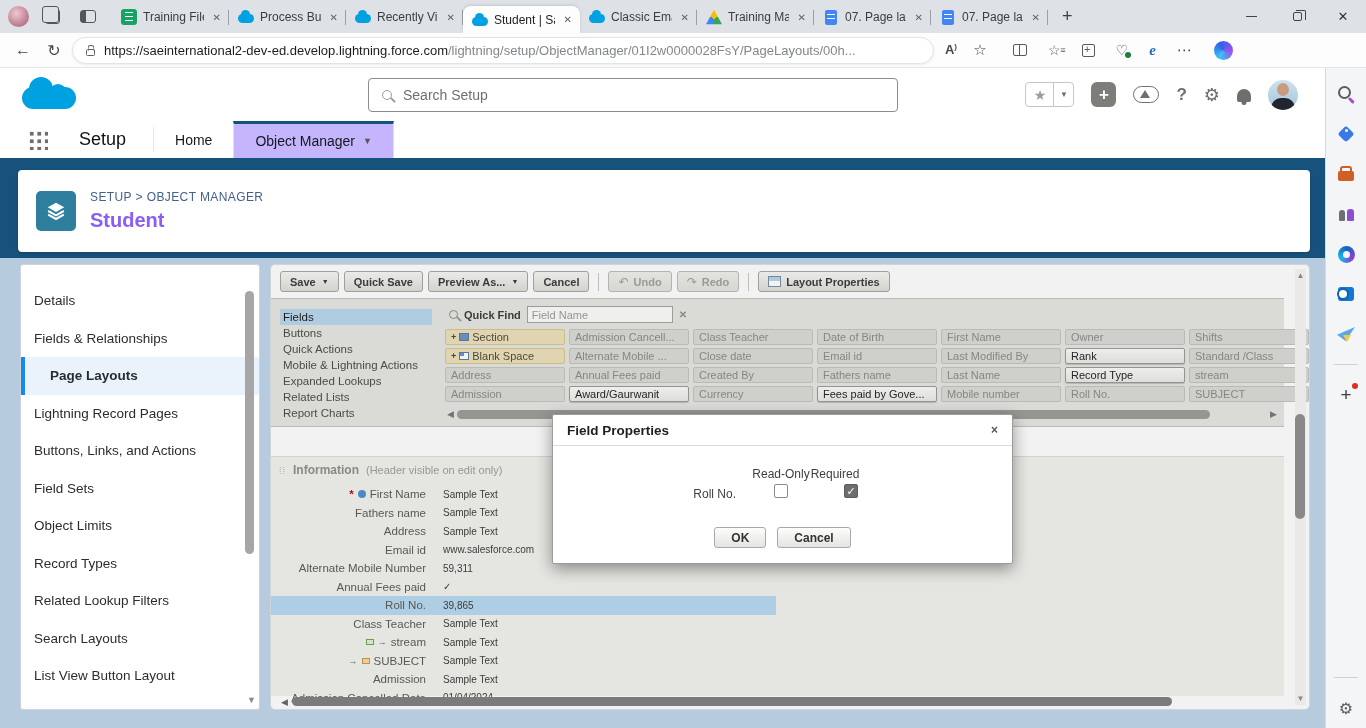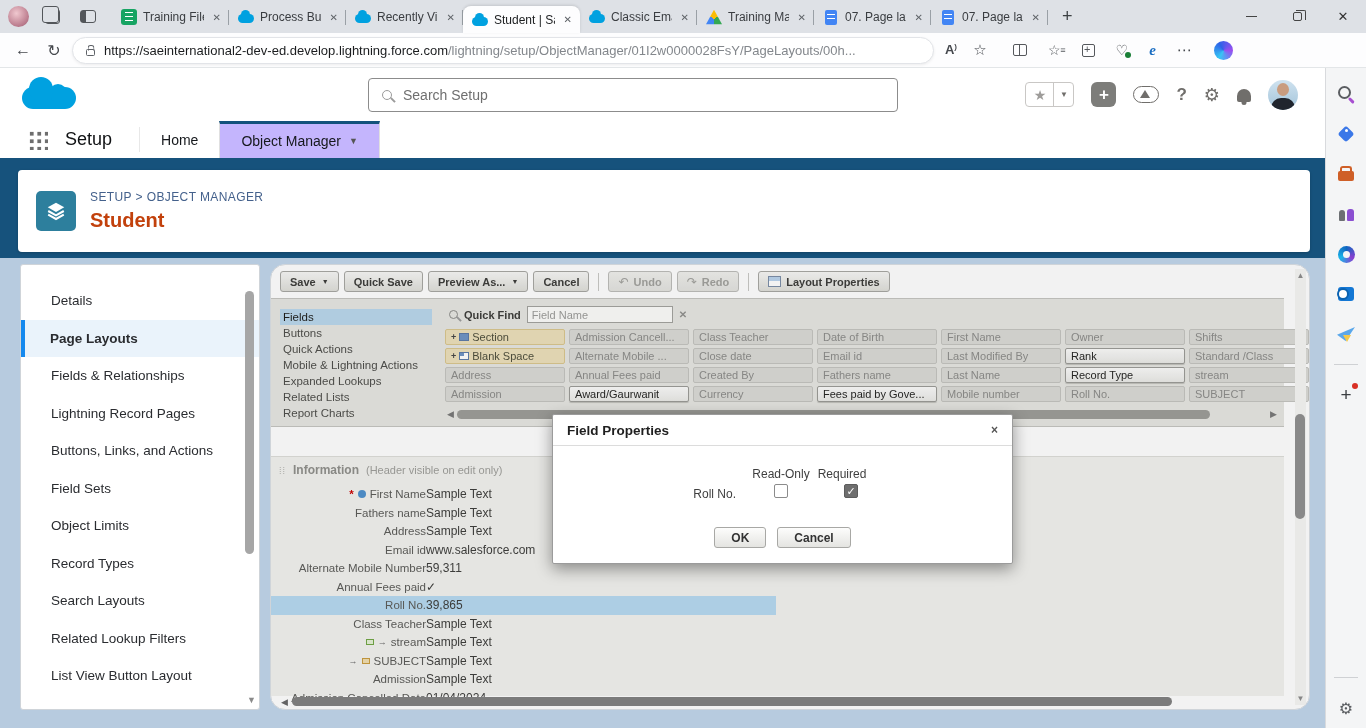--- a/index.html
+++ b/index.html
@@ -106,44 +106,44 @@
 .hgear{font-size:18px;color:#706e6b}
 .bell{width:14px;height:13px;background:#706e6b;border-radius:7px 7px 2px 2px;position:relative;margin-top:2px}
 .bell::after{content:"";position:absolute;left:50%;bottom:-3px;transform:translateX(-50%);width:5px;height:3px;background:#706e6b;border-radius:0 0 3px 3px}
 .havatar{width:30px;height:30px;border-radius:50%;background:linear-gradient(#cfe2ef,#a3c4da);position:relative;overflow:hidden}
 .havatar::before{content:"";position:absolute;width:12px;height:13px;border-radius:50%;background:#c99c7f;left:9px;top:3px}
 .havatar::after{content:"";position:absolute;width:24px;height:13px;border-radius:10px 10px 0 0;background:#20252e;left:3px;bottom:-1px}
 
 
 #setup-nav{height:37px;display:flex;align-items:stretch;background:#fff;position:relative}
 .waffle{width:21px;height:21px;align-self:center;margin-left:27px;background-image:radial-gradient(circle,#6e6e6e 2px,transparent 2.3px);background-size:7.5px 7.5px;background-position:1px 1px}
-.setup-label{font-size:18px;color:#0f1113;align-self:center;margin-left:17px}
+.setup-label{font-size:18px;color:#0f1113;align-self:center;margin-left:31px}
 .sn-sep{width:1px;background:#e8e8e8;margin:6px 0 6px 27px}
 #sn-tabs{display:flex;margin-left:0}
 .sntab{display:flex;align-items:center;gap:8px;padding:0 21px;font-size:14px;color:#15181c;position:relative}
 .sntab.active{border-left:1px solid #e0e0e0;border-right:1px solid #e0e0e0;border-top:3px solid #13527c;background:#c4b5fd}
 .chev{font-size:9px;color:#555}
 
 
 #page-area{position:absolute;top:90px;left:0;right:0;bottom:0;background:linear-gradient(#16527c 0,#16527c 100px,#b7cbdf 100px)}
 #crumb-card{position:absolute;left:18px;top:12px;width:1292px;height:82px;background:#fff;border-radius:4px;box-shadow:0 1px 3px rgba(0,0,0,.2);display:flex;align-items:center;padding-left:18px;gap:14px}
 .crumb-icon{width:40px;height:40px;border-radius:5px;background:#2d7f9d;display:flex;align-items:center;justify-content:center}
 .crumb-path{font-size:12px;color:#44618c;letter-spacing:.4px;margin-bottom:5px}
-.crumb-title{font-size:20px;font-weight:bold;color:#c2410c}
+.crumb-title{font-size:20px;font-weight:bold;color:#8b5cf6}
 
 
 #sidebar{position:absolute;left:20px;top:106px;width:240px;height:446px;background:#fff;border:1px solid #cfd4d9;border-radius:3px;overflow:hidden}
 #side-list{padding-top:17px}
-.side-item{height:37.5px;display:flex;align-items:center;padding-left:30px;font-size:13.5px;color:#2a2c30;white-space:nowrap}
+.side-item{height:37.5px;display:flex;align-items:center;padding-left:13px;font-size:13.5px;color:#2a2c30;white-space:nowrap}
 .side-item.active{background:#eaf3fb;border-left:4px solid #1589ee;padding-left:25px;font-weight:bold}
 .sb-scroll{position:absolute;right:5px;top:26px;width:9px;height:263px;background:#a6a6a6;border-radius:5px}
 .sb-down{position:absolute;right:3px;bottom:4px;font-size:9px;color:#8a8a8a}
 
 
-#main-panel{position:absolute;left:270px;top:106px;width:1040px;height:446px;background:#fff;border:1px solid #cfd4d9;border-radius:15px;overflow:hidden}
+#main-panel{position:absolute;left:270px;top:106px;width:1040px;height:446px;background:#fff;border:1px solid #cfd4d9;border-radius:5px;overflow:hidden}
 .dim{position:absolute;inset:0;background:rgba(70,70,70,.07);z-index:40;pointer-events:none}
 .etoolbar{position:absolute;top:6px;left:9px;display:flex;gap:5px;align-items:center}
 .tbtn{height:21px;padding:0 9px;display:flex;align-items:center;gap:5px;background:linear-gradient(#f7f7f5,#deded9);border:1px solid #a6a6a2;border-radius:3px;font-size:11px;font-weight:bold;color:#3b3b38}
 .tbtn.disabled{color:#a0a09c;border-color:#bcbcb8;background:linear-gradient(#efefec,#e2e2de)}
 .caret{font-size:7px;margin-left:1px}
 .tsep{width:1px;height:18px;background:#c8c8c4;margin:0 4px}
 .uarr{font-size:12px;font-weight:normal}
 .lpicon{width:13px;height:11px;border:1px solid #7a8ca6;background:linear-gradient(#b9d2ec 0 4px,#fff 4px)}
 .palette{position:absolute;top:33px;left:0;width:1013px;height:129px;background:#e6e6e1;border-top:1px solid #c4c4c0;border-bottom:1px solid #c4c4c0}
 .cats{position:absolute;left:9px;top:10px;width:152px}
@@ -172,21 +172,21 @@
 
 .eform{position:absolute;left:0;top:191px;width:1013px;height:240px;background:#f1f1ee;border-top:1px solid #ddddd9}
 .sec-head{position:absolute;left:8px;top:6px;display:flex;align-items:baseline;gap:7px}
 .drag{color:#b0b0ac;font-size:9px;letter-spacing:1px}
 .sec-title{font-size:12px;font-weight:bold;color:#8e8e8a}
 .sec-note{font-size:11px;color:#9d9d99}
 #form-left{position:absolute;left:0;top:28px}
 .frow{width:505px;height:18.5px;display:flex;align-items:center;padding-left:17px}
 .frow.sel{background:#b5d9f0}
 .flabel{width:138px;display:flex;justify-content:flex-end;align-items:center;gap:4px;font-size:11.5px;color:#5a5a57;white-space:nowrap}
-.fval{font-size:12px;color:#3c3c3a}
+.fval{margin-left:17px;font-size:10px;color:#3c3c3a}
 .rstar{color:#cc0000;font-weight:bold}
 .bdot{width:8px;height:8px;border-radius:50%;background:#4d90cd;flex:0 0 auto}
 .depbox{width:8px;height:6px;border:1px solid #888;flex:0 0 auto}
 .depbox.g{border-color:#6fa543;background:#e4f0d4}
 .depbox.o{border-color:#c79a3d;background:#f0ddae}
 .deparr{font-size:9px;color:#666}
 
 .bhs{position:absolute;left:10px;bottom:2px;width:1000px;height:11px;display:flex;align-items:center;gap:4px}
 .bhs .arr{font-size:9px;color:#666}
 .bhs .thumb{width:880px;height:9px;background:#7f7f7f;border-radius:5px}
@@ -194,21 +194,21 @@
 .vs-up,.vs-down{position:absolute;left:0;width:100%;text-align:center;font-size:8px;color:#8b8b8b}
 .vs-up{top:2px}.vs-down{bottom:2px}
 .vs-thumb{position:absolute;top:145px;left:0;width:10px;height:105px;background:#8f8f8f;border-radius:5px}
 
 
 #dialog{position:absolute;left:552px;top:256px;width:461px;height:150px;background:#fff;border:1px solid #9b9b9b;border-radius:2px;box-shadow:0 5px 16px rgba(0,0,0,.4);z-index:60}
 .dlg-title{height:31px;display:flex;align-items:center;padding:0 14px;border-bottom:1px solid #dcdcdc;font-size:13.5px;font-weight:bold;color:#1f1f1f}
 .dlg-close{margin-left:auto;color:#555;font-size:12px;font-weight:bold}
 .dlg-colhead{position:absolute;top:52px;width:70px;text-align:center;font-size:12px;color:#3f3f3f}
 #col-ro{left:193px}
-#col-req{left:254px}
+#col-req{left:247px}
 .dlg-fieldlabel{position:absolute;top:72px;left:60px;width:123px;text-align:right;font-size:12px;color:#3f3f3f}
 .dcb{position:absolute;top:69px;width:14px;height:14px;border:1px solid #8b8b8b;border-radius:2px;background:#fff;font-size:11px;line-height:13px;text-align:center;color:#fff}
 #cb-ro{left:221px}
 #cb-req{left:291px}
 .dcb.checked{background:#6e6e6e;border-color:#5c5c5c}
 .dlg-buttons{position:absolute;top:112px;left:0;width:100%;display:flex;justify-content:center;gap:11px}
 .dbtn{height:21px;padding:0 16px;background:linear-gradient(#fdfdfc,#e4e4e1);border:1px solid #a8a8a5;border-radius:3px;font-size:12px;font-weight:bold;color:#333;font-family:inherit}
 </style>
 </head>
 <body>
@@ -343,29 +343,29 @@
       </span>
       <div>
         <div class="crumb-path" data-interactable="true">SETUP &gt; OBJECT MANAGER</div>
         <div class="crumb-title" data-interactable="false">Student</div>
       </div>
     </div>
 
     <div id="sidebar" data-interactable="false">
       <div id="side-list">
             <div class="side-item" data-interactable="true">Details</div>
+            <div class="side-item" data-interactable="true">Fields &amp; Relationships</div>
             <div class="side-item active" data-interactable="true">Page Layouts</div>
-            <div class="side-item" data-interactable="true">Fields &amp; Relationships</div>
             <div class="side-item" data-interactable="true">Lightning Record Pages</div>
             <div class="side-item" data-interactable="true">Buttons, Links, and Actions</div>
             <div class="side-item" data-interactable="true">Field Sets</div>
             <div class="side-item" data-interactable="true">Object Limits</div>
             <div class="side-item" data-interactable="true">Record Types</div>
+            <div class="side-item" data-interactable="true">Related Lookup Filters</div>
             <div class="side-item" data-interactable="true">Search Layouts</div>
-            <div class="side-item" data-interactable="true">Related Lookup Filters</div>
             <div class="side-item" data-interactable="true">List View Button Layout</div>
           </div>
       <span class="sb-scroll" data-interactable="true"></span>
       <span class="sb-down" data-interactable="true">▼</span>
     </div>
 
     <div id="main-panel" data-interactable="false">
       <div class="etoolbar" data-interactable="false">
         <span class="tbtn" data-interactable="true">
               <span>Save</span>

